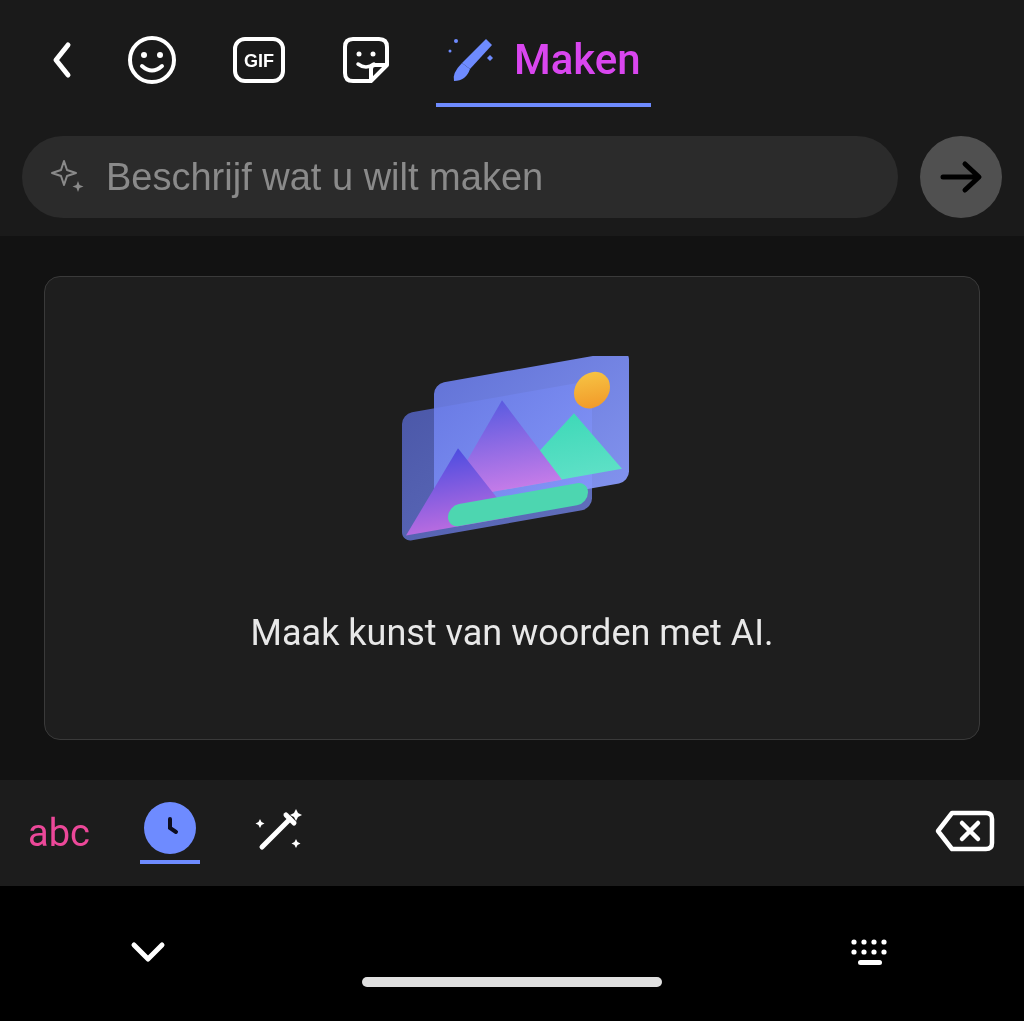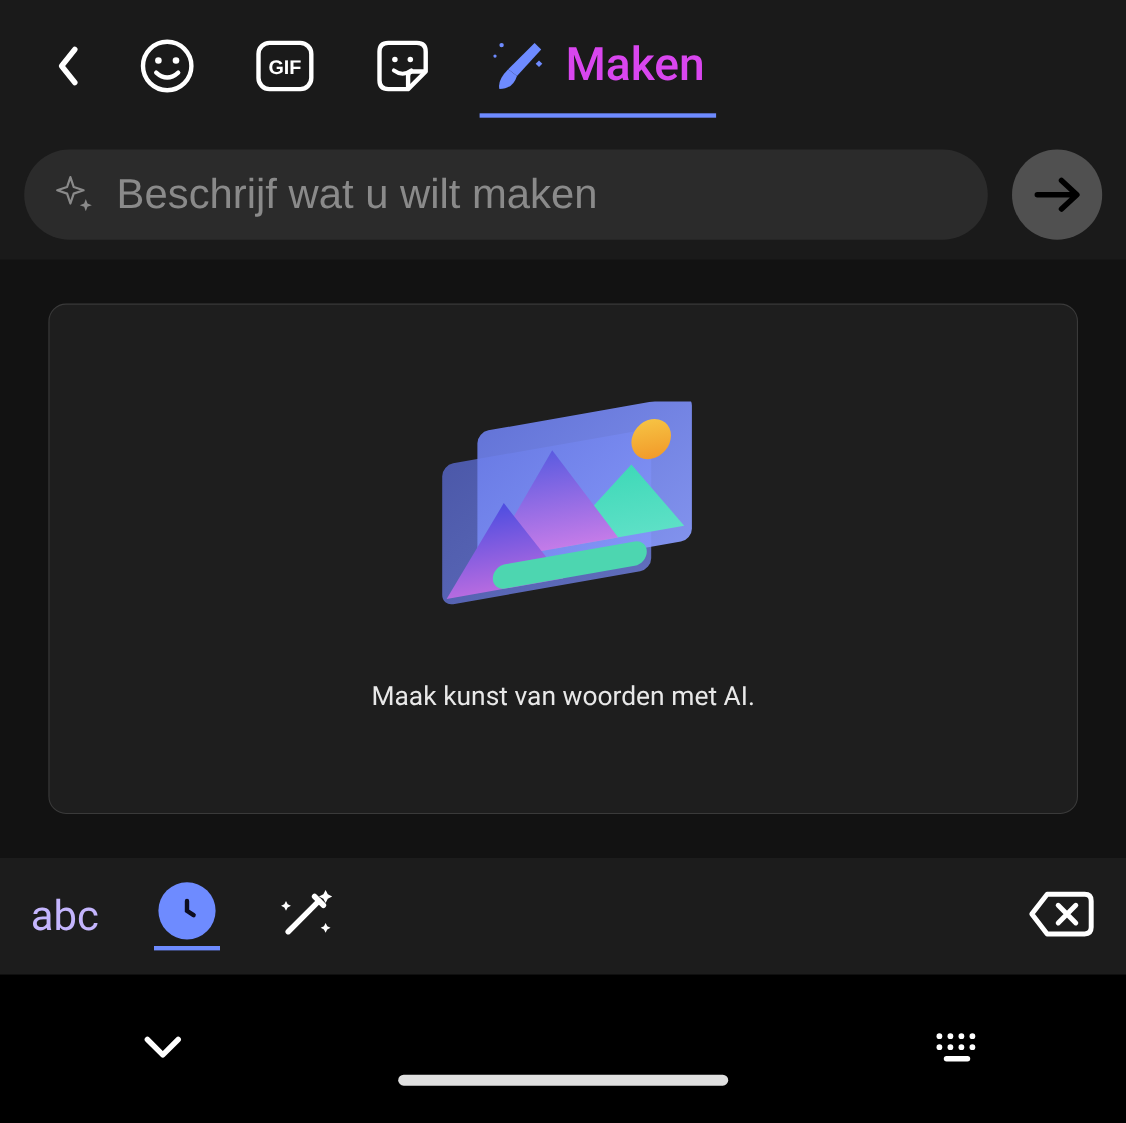--- a/index.html
+++ b/index.html
@@ -110,41 +110,41 @@
     padding: 24px;
   }
   .hero-art {
     width: 260px;
     height: 220px;
     position: relative;
   }
   .card-text {
     text-align: center;
     color: #e8e8e8;
-    font-size: 24px;
+    font-size: 36px;
     line-height: 1.5;
   }
 
   
   .toolbar {
     height: 110px;
     background: #1c1c1c;
     display: flex;
     align-items: center;
     justify-content: space-between;
     padding: 0 28px;
   }
   .toolbar-left {
     display: flex;
     align-items: center;
     gap: 50px;
   }
   .abc-btn {
     font-size: 38px;
-    color: #c4b5fd;
+    color: #ec4899;
     cursor: pointer;
   }
   .clock-btn {
     display: flex;
     flex-direction: column;
     align-items: center;
     gap: 10px;
     cursor: pointer;
   }
   .clock-circle {

